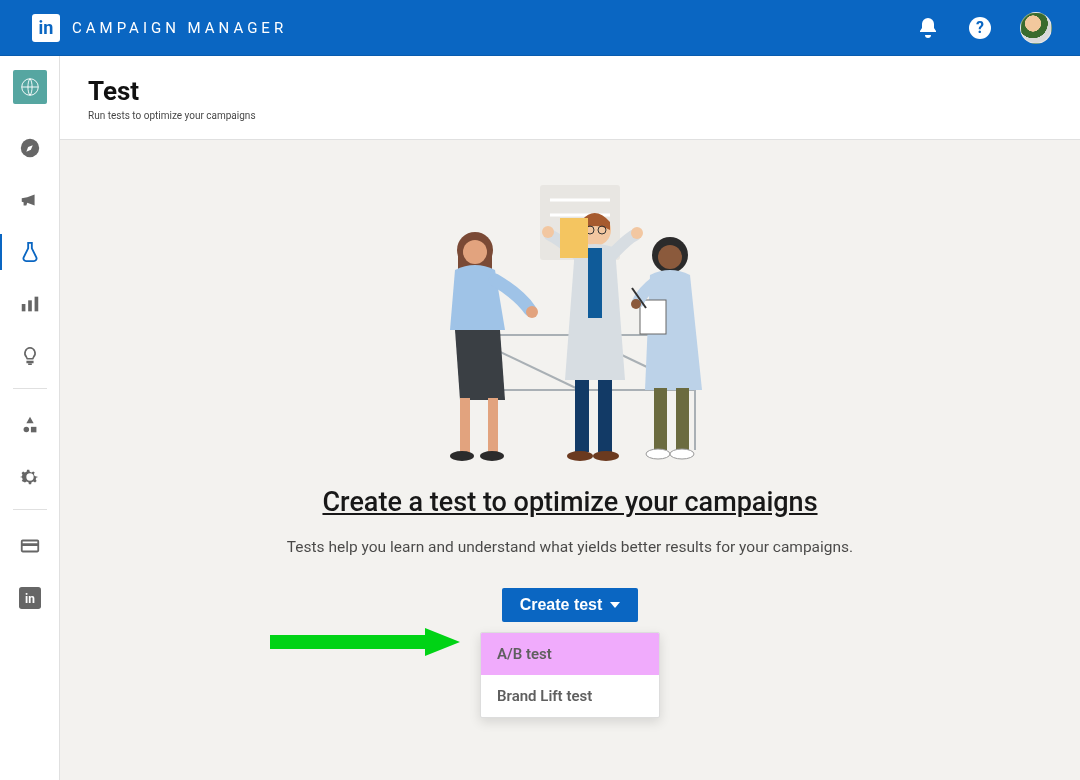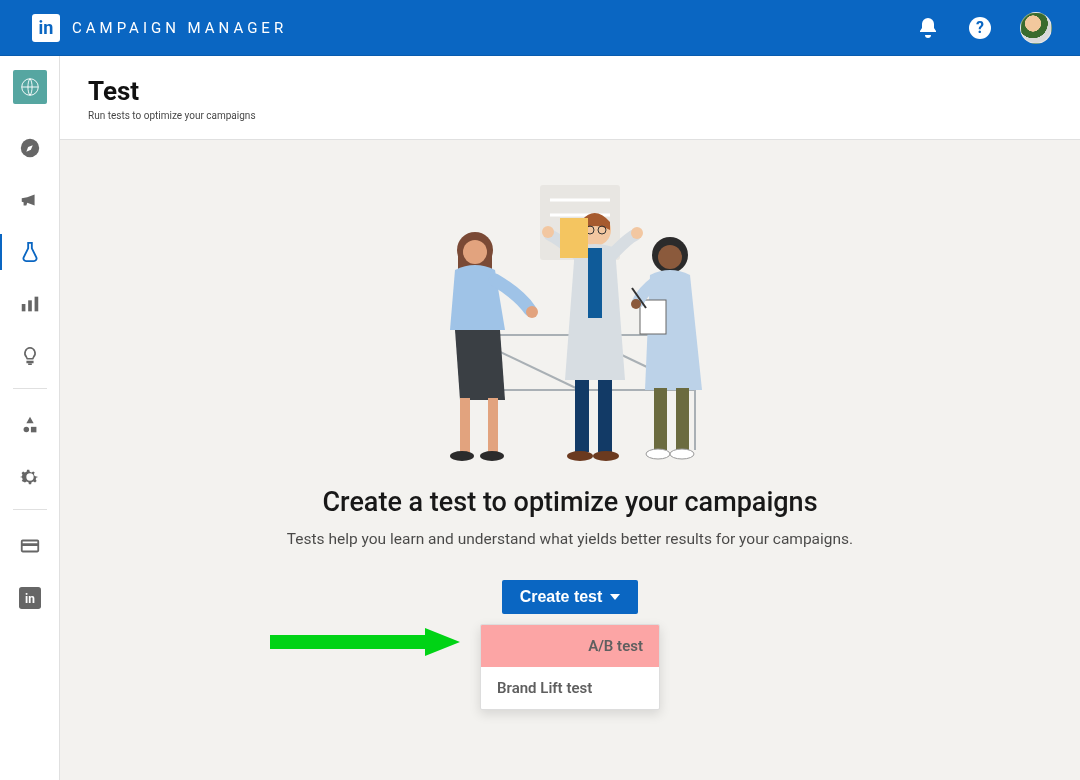--- a/index.html
+++ b/index.html
@@ -30,29 +30,29 @@
   
   .main { flex:1; display:flex; flex-direction:column; }
   .page-head { padding: 20px 36px 18px 28px; border-bottom:1px solid #e0e0e0; background:#fff; }
   .page-title { font-size: 26px; font-weight:700; color:#111; margin-bottom:4px;}
   .page-sub { font-size: 10px; color: rgba(0,0,0,0.75); }
   .content { flex:1; background:#f3f2ef; display:flex; flex-direction:column; align-items:center; padding-top: 40px; position:relative; }
 
   .illus { width: 320px; height: 290px; position:relative; margin-bottom: 10px;}
   .illus svg { width:100%; height:100%; }
 
-  .hero-h { font-size: 27px; font-weight:500; color: rgba(0,0,0,0.9); margin-top: 6px; }
-  .hero-p { font-size: 15.5px; color: rgba(0,0,0,0.7); margin-top: 12px; }
+  .hero-h { font-size: 27px; font-weight:500; color: rgba(0,0,0,0.9); margin-top: 6px; text-decoration: underline; }
+  .hero-p { font-size: 15.5px; color: rgba(0,0,0,0.7); margin-top: 20px; }
 
   .create-btn { margin-top: 32px; background:#0a66c2; color:#fff; border:none; padding: 8px 18px; font-size:16px; font-weight:700; border-radius:2px; cursor:pointer; display:flex; align-items:center; gap:8px;}
   .create-btn .caret { width:0; height:0; border-left:5px solid transparent; border-right:5px solid transparent; border-top:6px solid #fff; }
 
   .dropdown { margin-top: 10px; width: 180px; background:#fff; border:1px solid #ddd; border-radius:2px; box-shadow:0 4px 12px rgba(0,0,0,0.12); overflow:hidden; }
   .dd-item { padding: 12px 16px; font-size:15px; font-weight:600; color:#5f5f5f; cursor:pointer; }
-  .dd-item.hover { background:#fca5a5;text-align:right; }
+  .dd-item.hover { background:#f0abfc; }
 
   
   .arrow { position:absolute; left: 210px; top: 488px; width: 190px; height: 28px; pointer-events:none; }
   .arrow svg { width:100%; height:100%; }
 </style>
 </head>
 <body>
 
 <div class="header">
   <div class="header-left">

